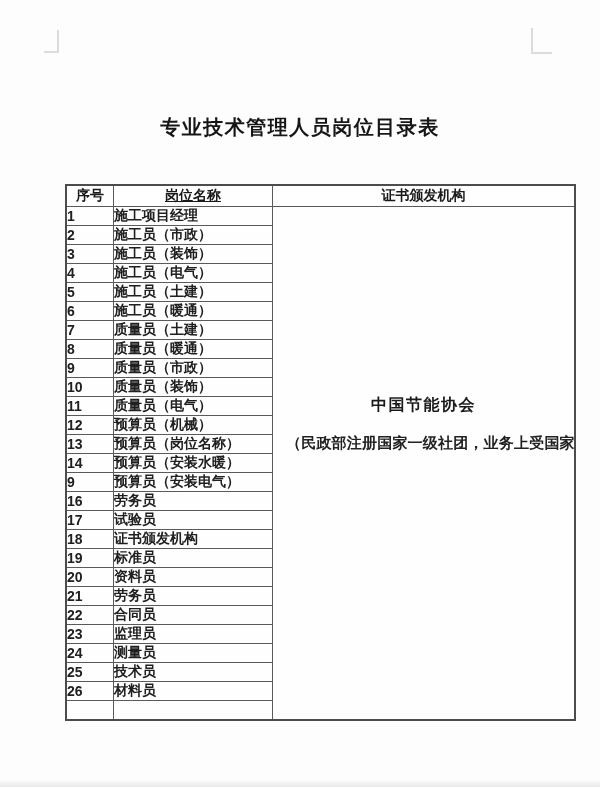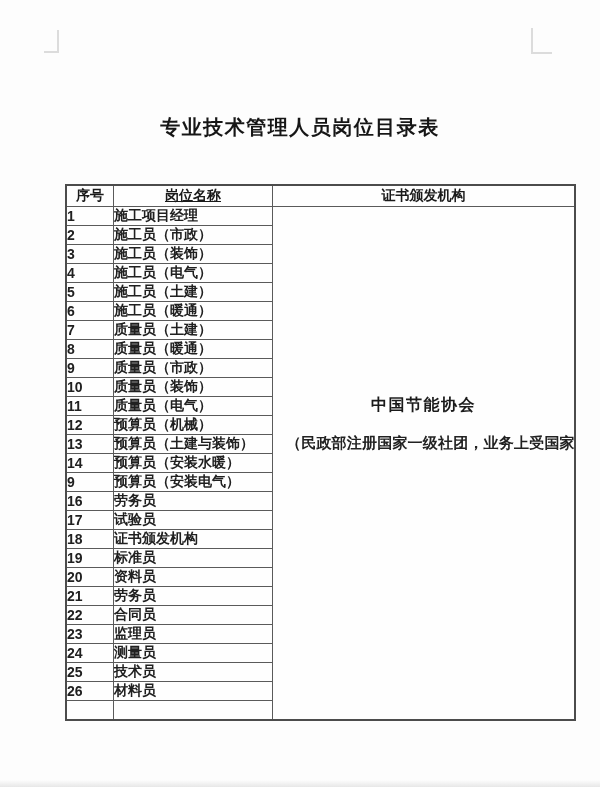--- a/index.html
+++ b/index.html
@@ -175,21 +175,21 @@
         <tr>
           <td class="no">11</td>
           <td class="name">质量员（电气）</td>
         </tr>
         <tr>
           <td class="no">12</td>
           <td class="name">预算员（机械）</td>
         </tr>
         <tr>
           <td class="no">13</td>
-          <td class="name">预算员（土建与装饰）</td>
+          <td class="name">预算员（岗位名称）</td>
         </tr>
         <tr>
           <td class="no">14</td>
           <td class="name">预算员（安装水暖）</td>
         </tr>
         <tr>
           <td class="no">9</td>
           <td class="name">预算员（安装电气）</td>
         </tr>
         <tr>

